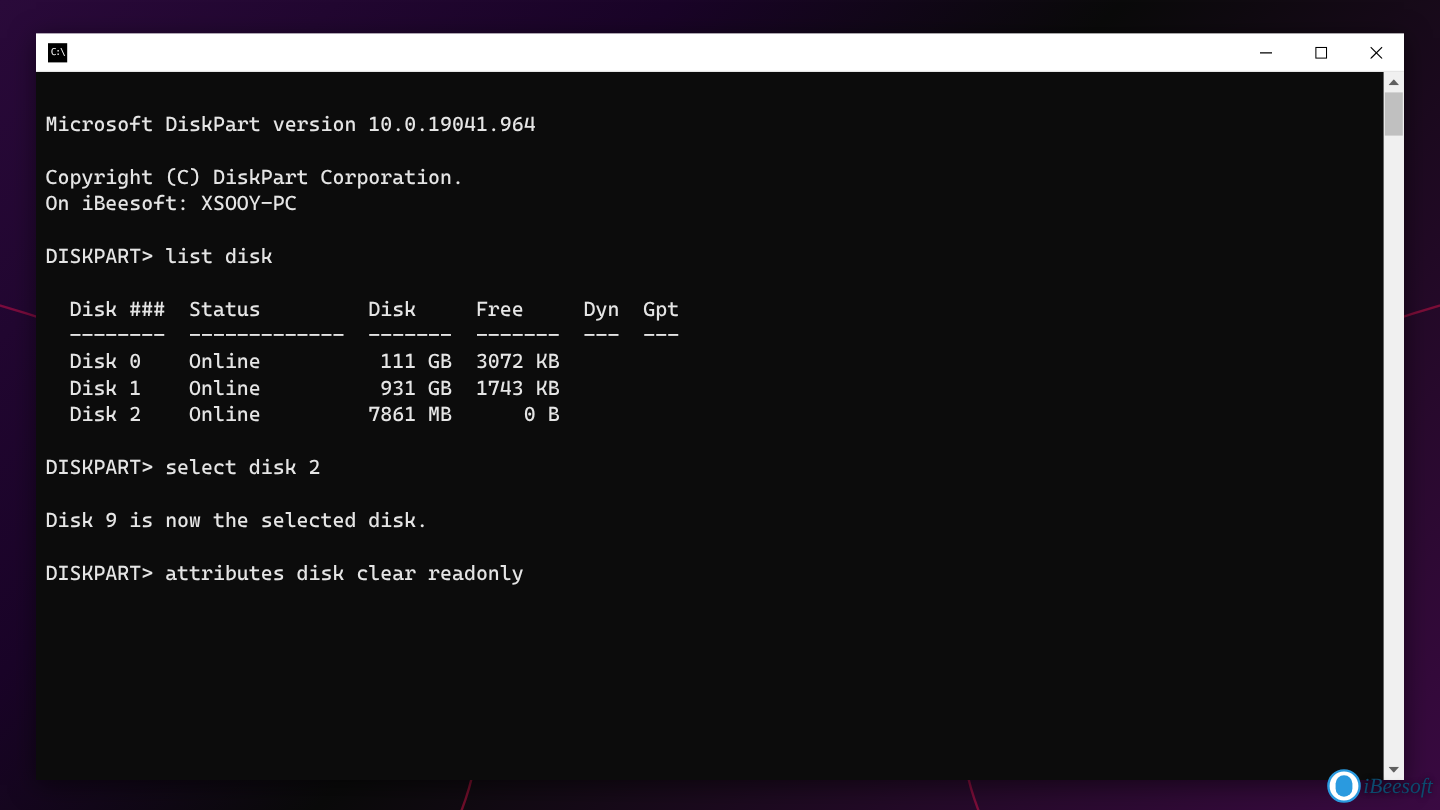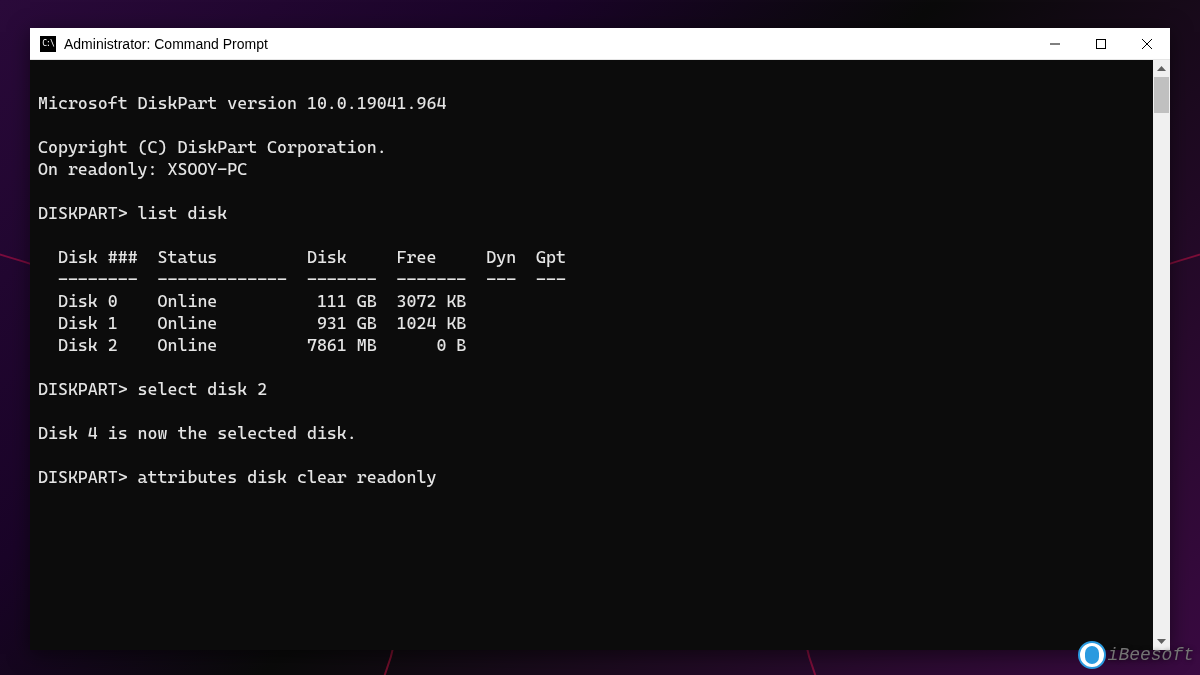--- a/index.html
+++ b/index.html
@@ -113,24 +113,24 @@
     height: 36px;
     background: #c0c0c0;
   }
 
   .watermark {
     position: absolute;
     right: 6px;
     bottom: 6px;
     display: flex;
     align-items: center;
-    color: #737373;
+    color: #0c4a6e;
     font-size: 18px;
     font-style: italic;
-    font-family: Liberation Mono, monospace;
+    font-family: Liberation Serif, serif;
     text-shadow: 0 0 4px rgba(0,0,0,0.6);
     gap: 2px;
   }
   .watermark-icon {
     width: 28px;
     height: 28px;
     border-radius: 50%;
     border: 2px solid #2a9adf;
     background: #fff;
     display: flex;
@@ -146,21 +146,20 @@
 </style>
 </head>
 <body>
 
 <div class="bg-curve c1"></div>
 <div class="bg-curve c2"></div>
 
 <div class="window">
   <div class="titlebar">
     <div class="titlebar-icon">C:\</div>
-    <div class="titlebar-title">Administrator: Command Prompt</div>
     <div class="titlebar-spacer"></div>
     <div class="winbtn">
       <svg viewBox="0 0 10 10">
           <line x1="0" y1="5" x2="10" y2="5" stroke="currentColor" stroke-width="1"></line>
         </svg>
     </div>
     <div class="winbtn">
       <svg viewBox="0 0 10 10">
           <rect x="0.5" y="0.5" width="9" height="9" fill="none" stroke="currentColor" stroke-width="1"></rect>
         </svg>
@@ -171,33 +170,33 @@
           <line x1="10" y1="0" x2="0" y2="10" stroke="currentColor" stroke-width="1"></line>
         </svg>
     </div>
   </div>
 
   <div class="client">
     <div class="terminal"><span></span>
 <span>Microsoft DiskPart version 10.0.19041.964</span>
 <span></span>
 <span>Copyright (C) DiskPart Corporation.</span>
-<span>On readonly: XSOOY-PC</span>
+<span>On iBeesoft: XSOOY-PC</span>
 <span></span>
 <span>DISKPART&gt; list disk</span>
 <span></span>
 <span>  Disk ###  Status         Disk     Free     Dyn  Gpt</span>
 <span>  --------  -------------  -------  -------  ---  ---</span>
 <span>  Disk 0    Online          111 GB  3072 KB</span>
-<span>  Disk 1    Online          931 GB  1024 KB</span>
+<span>  Disk 1    Online          931 GB  1743 KB</span>
 <span>  Disk 2    Online         7861 MB      0 B</span>
 <span></span>
 <span>DISKPART&gt; select disk 2</span>
 <span></span>
-<span>Disk 4 is now the selected disk.</span>
+<span>Disk 9 is now the selected disk.</span>
 <span></span>
 <span>DISKPART&gt; attributes disk clear readonly</span>
 <span></span></div>
 
     <div class="scrollbar">
       <div class="scroll-arrow">
         <svg width="9" height="5" viewBox="0 0 9 5">
             <path d="M0 5 L4.5 0 L9 5 Z" fill="currentColor"></path>
           </svg>
       </div>

